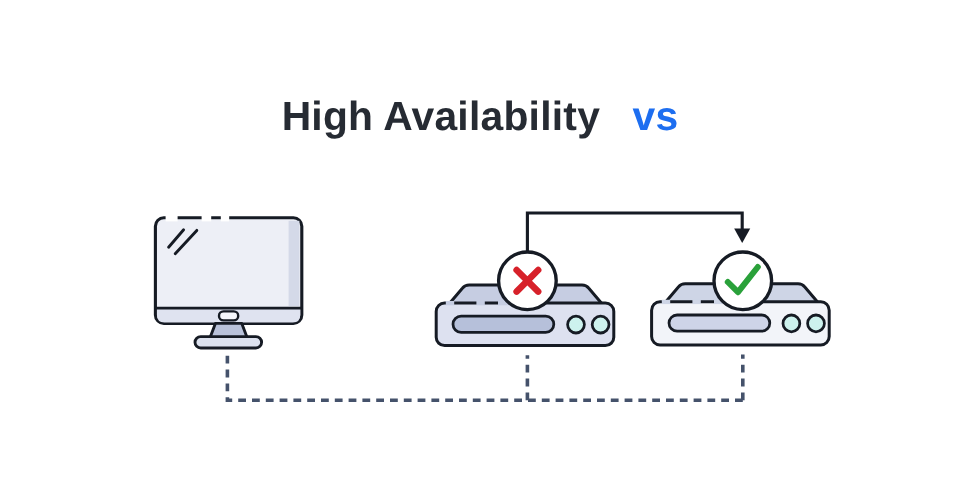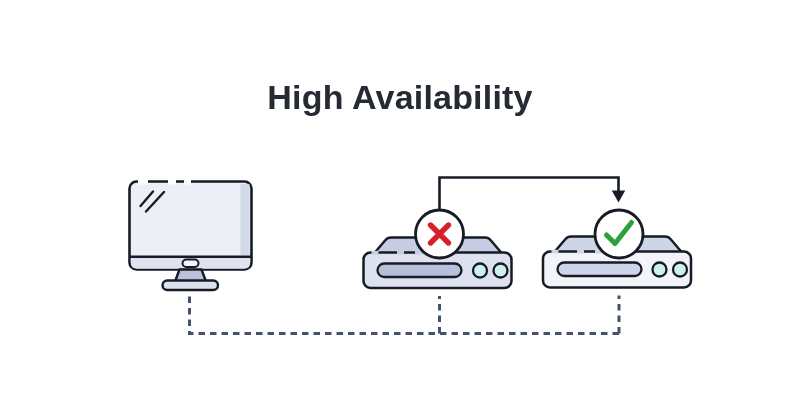--- a/index.html
+++ b/index.html
@@ -64,20 +64,21 @@
   .dashline   { stroke: var(--dash-slate, #45526b); }
   .arrowhead  { fill: var(--outline, #161b24); }
 </style>
 </head>
 <body>
 
 <div class="stage">
 
   <div class="title-row">
     <span>High Availability</span>
+    <span class="title-sep">vs</span>
   </div>
 
   <svg class="diagram-svg" viewBox="0 0 800 418">
 
     <path d="M189.5,296.5 L189.5,333.5 L619,333.5 M439.5,333.5 L439.5,296 M619,333.5 L619,295.5" class="dashline no-fill" stroke-width="3" stroke-dasharray="6.5 5"></path>
 
     <g>
       <path d="M439.5,210 L439.5,177.5 L618.5,177.5 L618.5,192" class="ink no-fill" stroke-width="2.6" stroke-linejoin="miter"></path>
       <polygon points="611.8,190.5 625.2,190.5 618.5,202.5" class="arrowhead"></polygon>
     </g>

